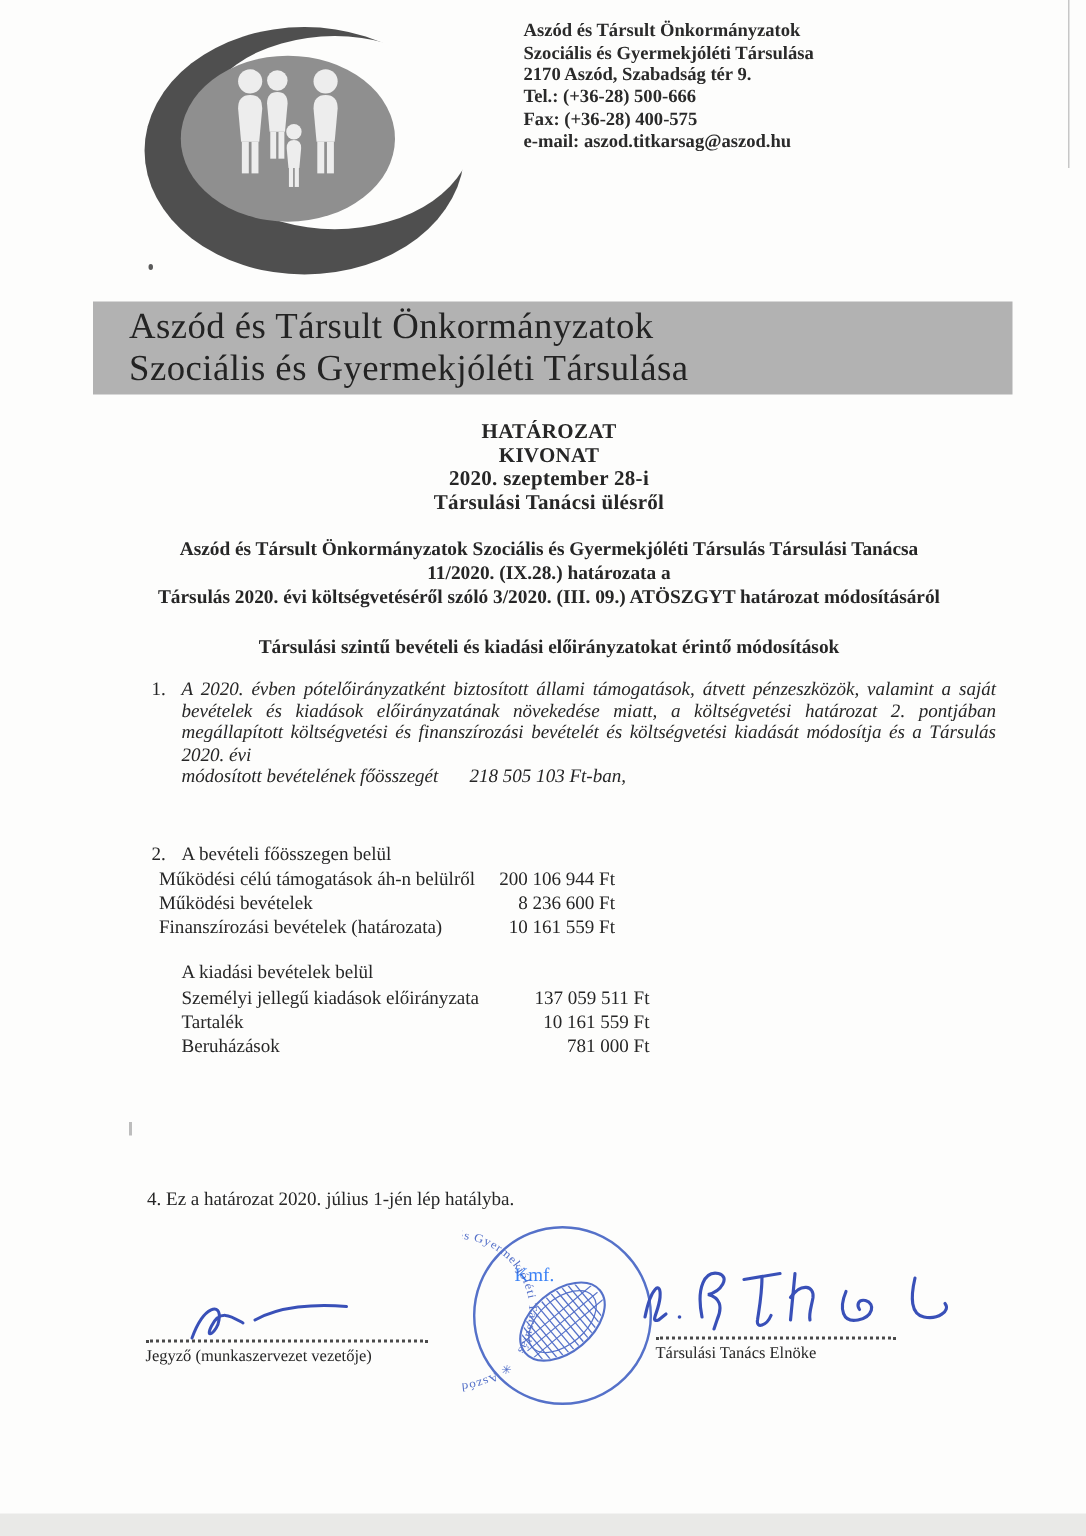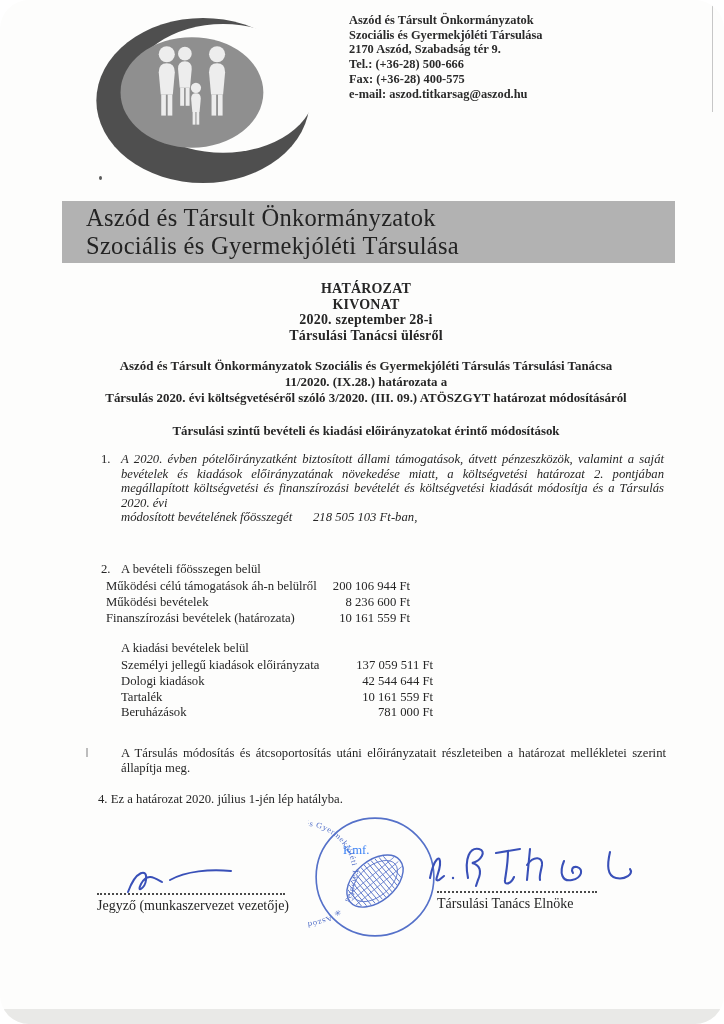--- a/index.html
+++ b/index.html
@@ -1,18 +1,18 @@
 <!DOCTYPE html>
 <html><head>
 <meta charset="utf-8">
 <style>
   html,body{margin:0;padding:0;background:#ffffff;}
   .page{
     position:relative;width:724px;height:1024px;background:#fdfdfc;overflow:hidden;
-    font-family:"Liberation Serif", serif;color:#262626;border-radius:29px;
+    font-family:"Liberation Serif", serif;color:#262626;
   }
   
   .logo{position:absolute;left:90px;top:12px;width:232px;height:176px;}
   .lh-text{position:absolute;left:349px;top:13px;font-size:12.4px;line-height:14.7px;font-weight:bold;color:#2a2a2a;}
   .artifact-vline{position:absolute;left:712px;top:0;width:1px;height:112px;background:#c7c7c7;}
   .artifact-dot{position:absolute;left:99px;top:176px;width:3px;height:4px;background:#5a5a5a;border-radius:50%;}
   .artifact-dash{position:absolute;left:86px;top:748px;width:2px;height:9px;background:#bdbdbd;}
   
   .banner{position:absolute;left:62px;top:201px;width:613px;height:62px;background:#b2b2b2;
           padding-left:24px;box-sizing:border-box;display:flex;flex-direction:column;justify-content:center;}
@@ -28,21 +28,21 @@
   .just{text-align:justify;}
   .amt-row{display:flex;}
   .amt-row .lbl{width:192px;flex:0 0 192px;}
   .col-rows{position:absolute;font-size:12.7px;line-height:15.8px;}
   .col-rows .row{display:flex;justify-content:space-between;}
   
   .kmf{position:absolute;left:343px;top:843px;font-size:12.7px;color:#3b82f6;}
   .stamp{position:absolute;left:308px;top:810px;width:134px;height:134px;opacity:.88;}
   .sig-ink{position:absolute;}
   .dotline{position:absolute;border-bottom:2px dotted #4a4a4a;height:0;}
-  .sig-label{position:absolute;font-size:14px;}
+  .sig-label{position:absolute;font-size:11px;}
   .bottom-strip{position:absolute;left:0;top:1009px;width:724px;height:15px;background:#e9e9e7;}
 </style>
 </head>
 <body>
 
 <div class="page">
 
   <svg class="logo" viewBox="0 0 230 175" aria-hidden="true">
     <defs>
       <mask id="cres">
@@ -139,34 +139,29 @@
     </div>
   </div>
 
   <div class="body-block" style="left:121px;top:641px;">A kiadási bevételek belül</div>
   <div class="col-rows" style="left:121px;top:658px;width:312px;text-align:right;">
     <div class="row">
       <span>Személyi jellegű kiadások előirányzata</span>
       <span>137 059 511 Ft</span>
     </div>
     <div class="row">
-      <span>Dologi kiadások</span>
-      <span>42 544 644 Ft</span>
-    </div>
-    <div class="row">
       <span>Tartalék</span>
       <span>10 161 559 Ft</span>
     </div>
     <div class="row">
       <span>Beruházások</span>
       <span>781 000 Ft</span>
     </div>
   </div>
 
-  <div class="body-block just" style="left:121px;top:746px;width:545px;">A Társulás módosítás és átcsoportosítás utáni előirányzatait részleteiben a határozat mellékletei szerint állapítja meg.</div>
 
   <div class="body-block" style="left:98px;top:792px;">4. Ez a határozat 2020. július 1-jén lép hatályba.</div>
 
   <div class="kmf">Kmf.</div>
 
   <svg class="stamp" viewBox="0 0 132 132" aria-hidden="true">
     <defs>
       <path id="ring-path" d="M30 97 A47.5 47.5 0 1 1 30.6 96.4" fill="none"></path>
       <clipPath id="embclip">
           <ellipse cx="66" cy="70" rx="31" ry="19"></ellipse>

